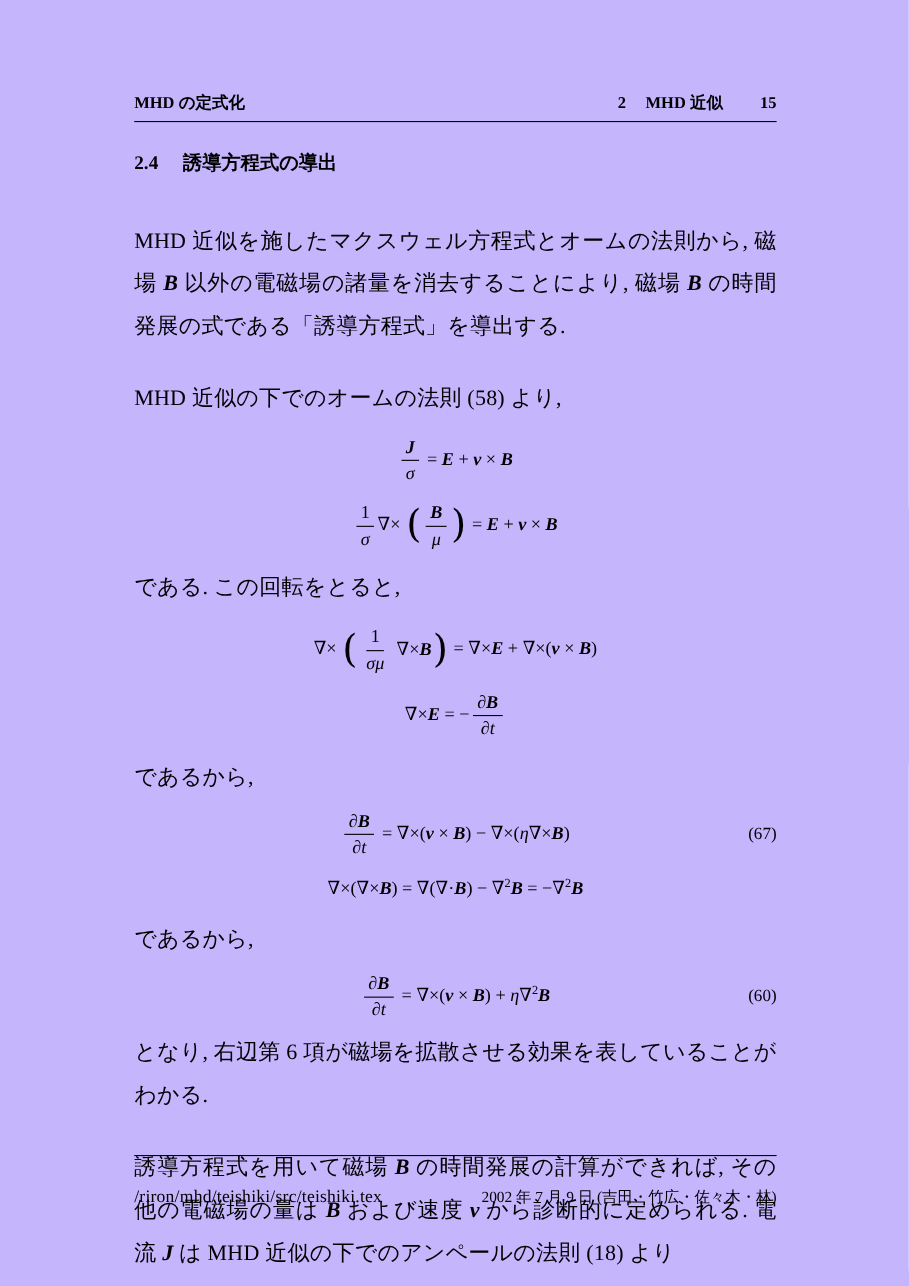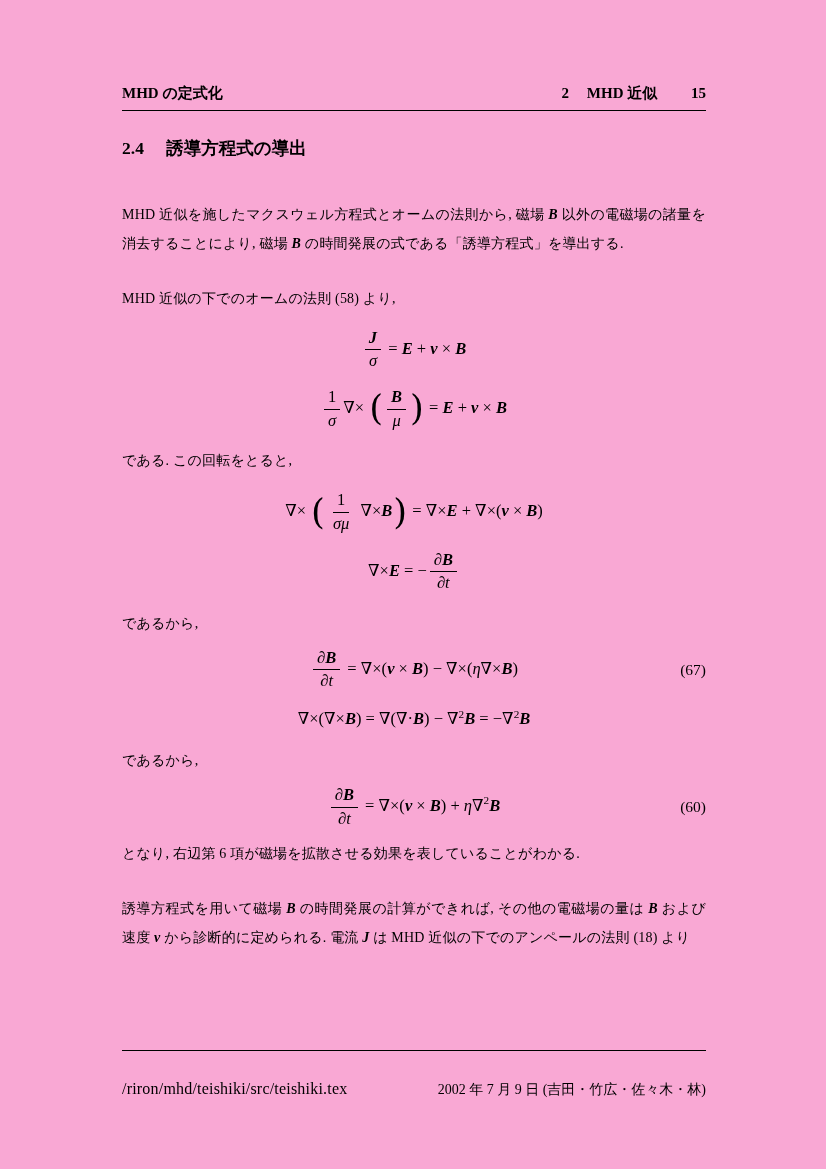--- a/index.html
+++ b/index.html
@@ -1,21 +1,21 @@
 <!DOCTYPE html>
 <html><head>
 <meta charset="utf-8">
 <style>
   html,body{margin:0;padding:0;}
   body{
     width:826px;height:1169px;background:#ffffff;color:#000000;
     font-family:"Liberation Serif","DejaVu Serif",serif;
     -webkit-font-smoothing:antialiased;
   }
-  .page{position:relative;width:826px;height:1169px;background:#f9a8d4;overflow:hidden;}
+  .page{position:relative;width:826px;height:1169px;background:#c4b5fd;overflow:hidden;}
   .content{position:absolute;left:122px;top:0;width:584px;}
 
   
   .header{
     display:flex;justify-content:space-between;align-items:baseline;
     margin-top:84px;border-bottom:1.5px solid #000;padding-bottom:7px;
     font-weight:bold;font-size:15px;
   }
   .hright span{display:inline-block;}
   .hsec-no{margin-right:14px;}
@@ -23,21 +23,21 @@
 
   
   .sec{
     margin:26px 0 0 0;font-size:17.5px;font-weight:bold;line-height:1.3;
     font-family:"Liberation Serif","DejaVu Serif",serif;
   }
   .sec-no{margin-right:18px;margin-top:24px;}
 
   
   p.body{
-    margin:0;font-size:14px;line-height:29px;text-align:justify;
+    margin:0;font-size:20px;line-height:39px;text-align:justify;
     letter-spacing:0.2px;
   }
   p.pstart{margin-top:40px;}
   p.pbreak{margin-top:26px;}
   p.pcont{margin-top:8px;}
 
   
   .eqrow{
     position:relative;display:flex;justify-content:center;align-items:center;
     font-size:16.5px;margin:15px 0;min-height:34px;

